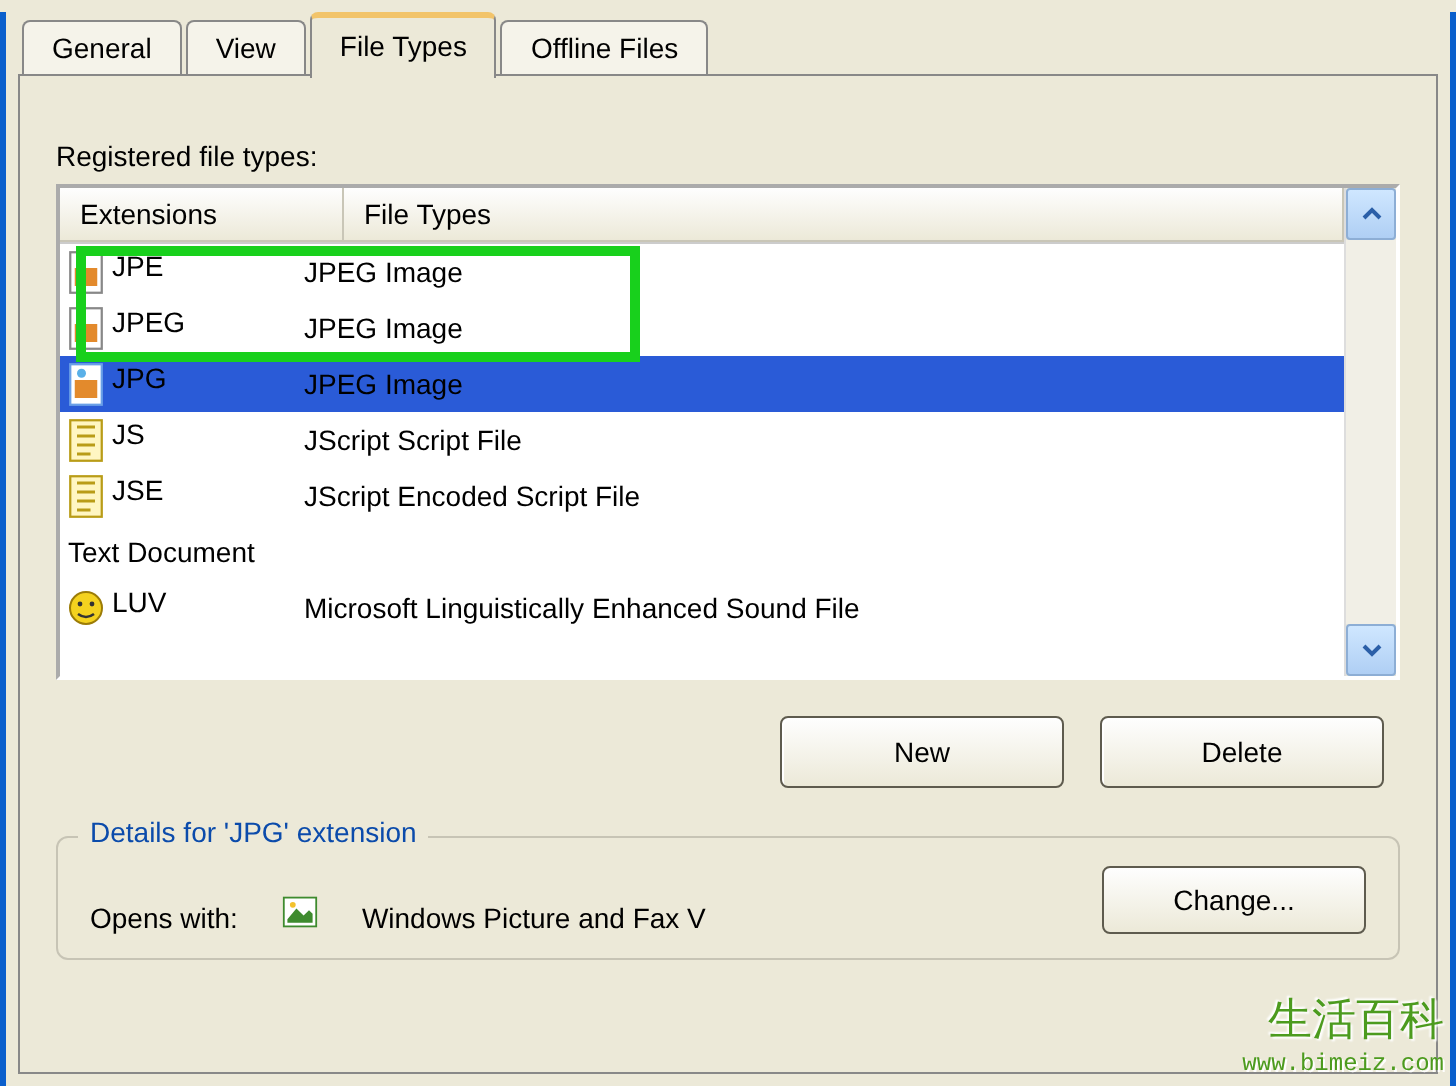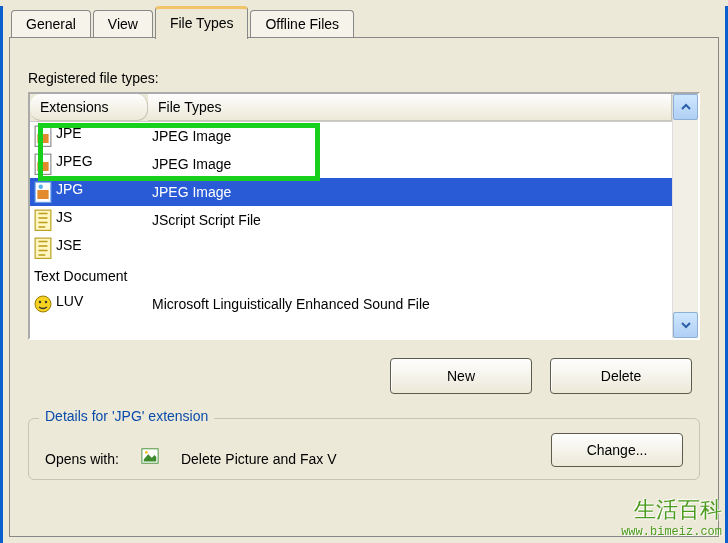--- a/index.html
+++ b/index.html
@@ -75,32 +75,32 @@
   }
   .lv-colh {
     border-right: 1px solid #C9C6B7;
     border-bottom: 1px solid #C9C6B7;
     padding: 4px 10px;
     background: linear-gradient(#fefefe, #ECE9D8);
     height: 100%;
     display: flex;
     align-items: center;
   }
-  .lv-colh.ext { width: 118px; border-radius: 11px; }
+  .lv-colh.ext { width: 142px; }
   .lv-colh.ft { flex: 1; }
   .lv-rows { }
   .lv-row {
     display: flex;
     align-items: center;
     height: 28px;
     padding-left: 4px;
   }
   .lv-row.selected {
     background: #2A5BD7;
-    color: #ffffff;
+    color: #000000;
   }
   .lv-cell-ext { width: 118px; display: flex; align-items: flex-start; gap: 4px; }
   .lv-cell-ft { flex: 1; }
   .highlight-box {
     position: absolute;
     border: 5px solid #18D01C;
     left: 8px;
     top: 29px;
     width: 282px;
     height: 58px;
@@ -276,20 +276,21 @@
           <div class="lv-row">
             <span class="lv-cell-ext">
               <span class="file-icon">
                 <svg viewBox="0 0 16 20">
                     <rect x="1" y="1" width="14" height="18" fill="#FFF6C2" stroke="#B99C17"></rect>
                     <path d="M4 4 L12 4 M4 8 L12 8 M4 12 L12 12 M4 16 L10 16" stroke="#B99C17" stroke-width="1.4"></path>
                   </svg>
               </span>
               <span>JSE</span>
             </span>
+            <span class="lv-cell-ft">JScript Encoded Script File</span>
           </div>
 
           <div class="lv-row">
             <span class="lv-cell-ft">Text Document</span>
           </div>
 
           <div class="lv-row">
             <span class="lv-cell-ext">
               <span class="file-icon">
                 <svg viewBox="0 0 18 18">
@@ -333,21 +334,21 @@
       <span class="groupbox-title">Details for 'JPG' extension</span>
       <div class="opens-row">
         <span>Opens with:</span>
         <span class="app-icon">
           <svg viewBox="0 0 20 20">
               <rect x="1" y="2" width="18" height="16" fill="#fff" stroke="#3E8B2E"></rect>
               <path d="M3 14 L8 8 L12 12 L15 9 L17 11 L17 16 L3 16 Z" fill="#3E8B2E"></path>
               <circle cx="6" cy="6" r="1.6" fill="#F3C22C"></circle>
             </svg>
         </span>
-        <span>Delete Picture and Fax V</span>
+        <span>Windows Picture and Fax V</span>
         <div class="change-btn">Change...</div>
       </div>
     </div>
 
   </div>
 </div>
 
 <div class="watermark">
   <div class="cn">生活百科</div>
   <div class="url">www.bimeiz.com</div>

